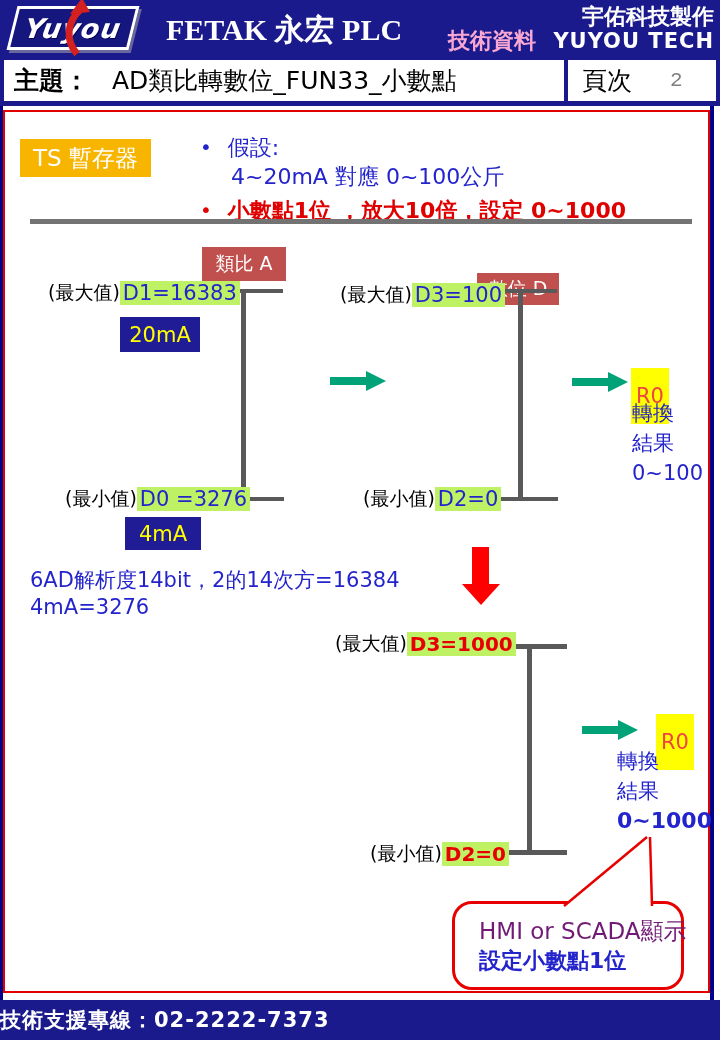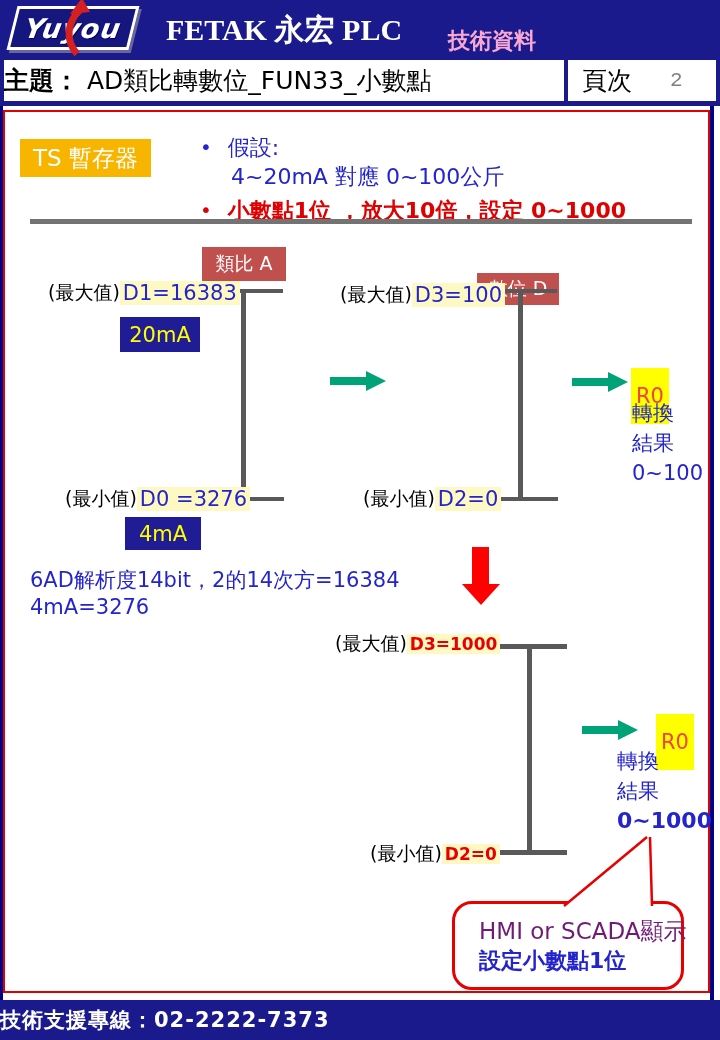--- a/index.html
+++ b/index.html
@@ -33,23 +33,23 @@
   .company .cn{font-size:22px;}
   .company .en{font-size:21px;letter-spacing:1px;}
 
   
   #subject-bar{
     left:0;top:57px;width:720px;height:49px;background:#fff;box-sizing:border-box;
     border-top:3px solid #1A1A8C;border-bottom:5px solid #1A1A8C;
     border-left:4px solid #1A1A8C;border-right:4px solid #1A1A8C;
     display:flex;align-items:center;
   }
-  .subject-left{flex:1;display:flex;align-items:center;white-space:nowrap;}
+  .subject-left{flex:1;display:flex;align-items:center;padding-left:10px;white-space:nowrap;}
   .subject-label{font-weight:bold;font-size:25px;color:#000;}
-  .subject-title{font-size:25px;color:#000;margin-left:8px;}
+  .subject-title{font-size:25px;color:#000;margin-left:23px;}
   .subject-divider{width:4px;height:100%;background:#1A1A8C;}
   .subject-right{width:148px;display:flex;align-items:center;font-family:Liberation Mono, monospace;}
   .page-label{font-size:25px;color:#000;margin-left:14px;}
   .page-number{font-size:21px;color:#808080;margin-left:38px;}
 
   
   .edge-left{left:0;top:106px;width:3px;height:894px;background:#00008B;}
   .edge-right{left:710px;top:106px;width:4px;height:894px;background:#00008B;}
   .red-frame{left:3px;top:110px;width:707px;height:883px;border:2px solid #E00000;box-sizing:border-box;}
 
@@ -72,22 +72,22 @@
     background:#C0504D;color:#fff;font-size:19px;text-align:center;
     display:flex;align-items:center;justify-content:center;
   }
   .analog-title{left:202px;top:247px;width:84px;height:34px;}
   .digital-title{left:477px;top:249px;width:82px;height:32px;margin-top:24px;}
 
   .dline{background:#595959;}
 
   .lblrow{display:flex;align-items:center;white-space:nowrap;}
   .lbl{color:#000;font-size:19px;}
-  .val{color:#2424CC;font-size:21px;background:#fef9c3;padding:0 3px;}
-  .val.redv{color:#E80000;font-weight:bold;font-size:17px;}
+  .val{color:#2424CC;font-size:21px;background:#bef264;padding:0 3px;}
+  .val.redv{color:#E80000;font-weight:bold;font-size:20px;}
 
   .ma-tag{
     background:#1F1C96;color:#FFFF00;font-size:21px;text-align:center;
     display:flex;align-items:center;justify-content:center;
   }
   .tag-20ma{left:120px;top:317px;width:80px;height:35px;}
   .tag-4ma{left:125px;top:517px;width:76px;height:33px;}
 
   .r0-badge{background:#FFFF00;color:#ef4444;font-size:21px;padding:16px 5px;}
   .result{color:#2424CC;font-size:21px;line-height:30px;white-space:nowrap;}
@@ -116,20 +116,24 @@
 <div id="header" class="abs">
   <div class="logo-box abs">
     <span class="logo-text">Yuyou</span>
   </div>
   <svg class="logo-arrow abs" viewBox="0 0 44 60">
     <path d="M 21,56 C 9,42 11,24 24,12" stroke="#D42020" stroke-width="7" fill="none"></path>
     <polygon points="14,16 26,0 34,14" fill="#D42020"></polygon>
   </svg>
   <div class="header-title abs">FETAK 永宏 PLC</div>
   <div class="doc-type abs">技術資料</div>
+  <div class="company abs">
+    <div class="cn">宇佑科技製作</div>
+    <div class="en">YUYOU TECH</div>
+  </div>
 </div>
 
 <div id="subject-bar" class="abs">
   <div class="subject-left">
     <span class="subject-label">主題：</span>
     <span class="subject-title">AD類比轉數位_FUN33_小數點</span>
   </div>
   <div class="subject-divider"></div>
   <div class="subject-right">
     <span class="page-label">頁次</span>

